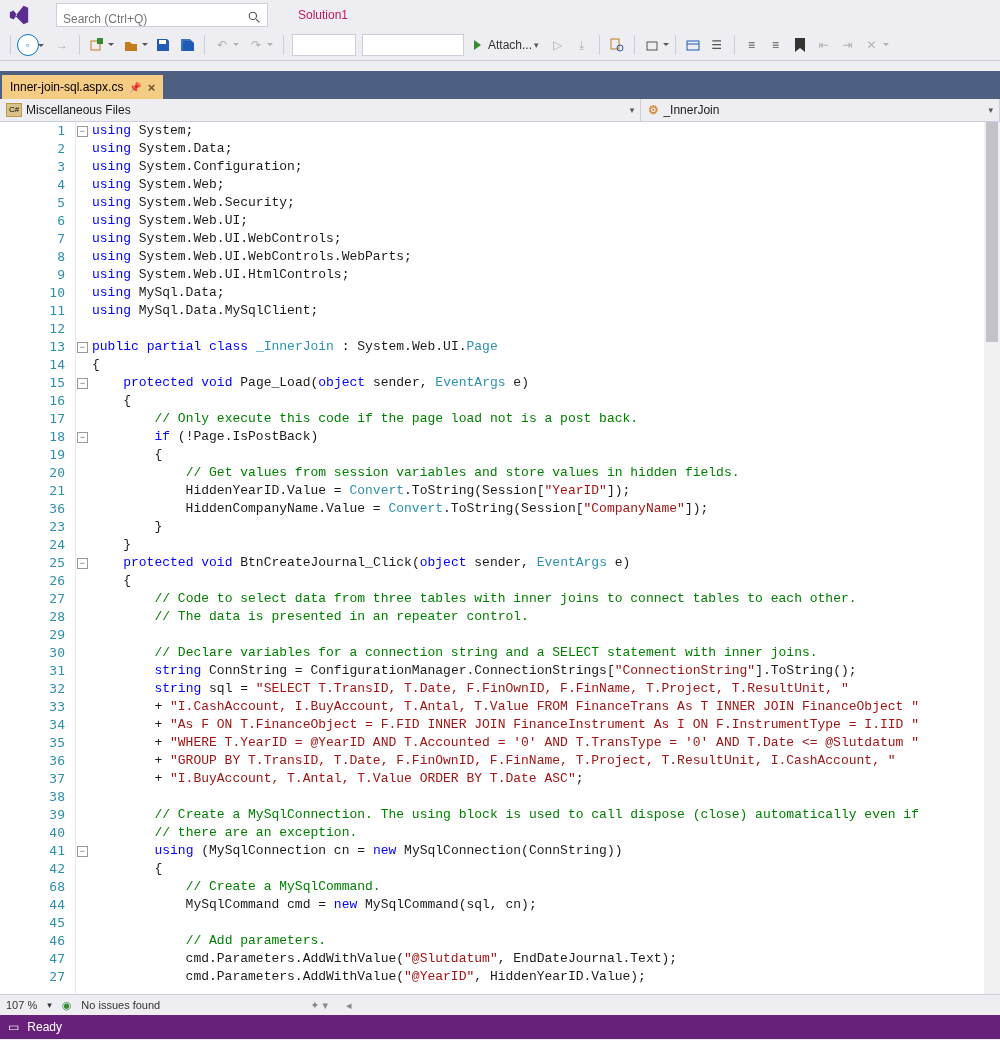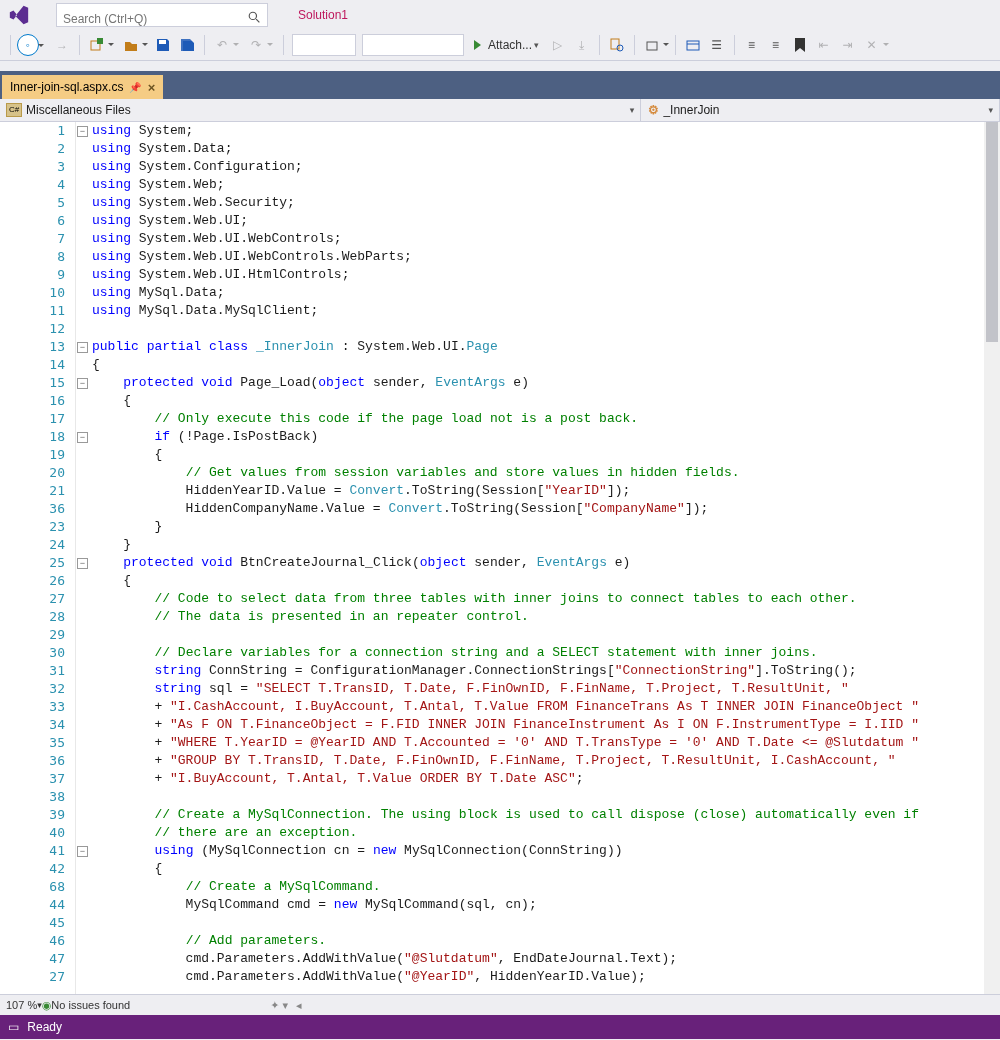--- a/index.html
+++ b/index.html
@@ -32,21 +32,21 @@
 .gutter{width:76px;background:#fff;border-right:1px solid #e8e8e8;text-align:right;padding-right:10px;box-sizing:border-box}
 .gutter .ln{height:18px;line-height:18px;color:#2b91af;font-family:Consolas,monospace;font-size:13px}
 .fold-col{width:14px;background:#fff;position:relative}
 .fold-box{position:absolute;left:1px;width:9px;height:9px;border:1px solid #999;background:#fff;font-size:9px;line-height:8px;text-align:center;color:#666;cursor:pointer}
 .code{flex:1;font-family:Liberation Mono, monospace;font-size:13px;line-height:18px;white-space:pre;padding-left:2px;overflow:hidden}
 .code-line{height:18px}
 .kw{color:#0000ff}
 .str{color:#a31515}
 .com{color:#008000}
 .cls{color:#2b91af}
-.status-top{height:20px;background:#eeeef2;border-top:1px solid #cccedb;display:flex;align-items:center;font-size:11px;color:#333;padding:0 6px;}
+.status-top{height:20px;background:#eeeef2;border-top:1px solid #cccedb;display:flex;align-items:center;font-size:11px;color:#333;padding:0 6px;gap:10px}
 .status-top .ok{color:#388a34}
 .status-bottom{height:24px;background:#68217a;color:#fff;display:flex;align-items:center;padding:0 8px;font-size:12px;gap:8px}
 .scroll-v{position:absolute;right:0;top:0;width:16px;height:100%;background:#f0f0f0}
 .scroll-thumb{position:absolute;right:2px;top:0;width:12px;height:220px;background:#c2c3c9}
 </style>
 </head>
 <body>
 
 <div class="menubar">
   <div class="vs-logo">

